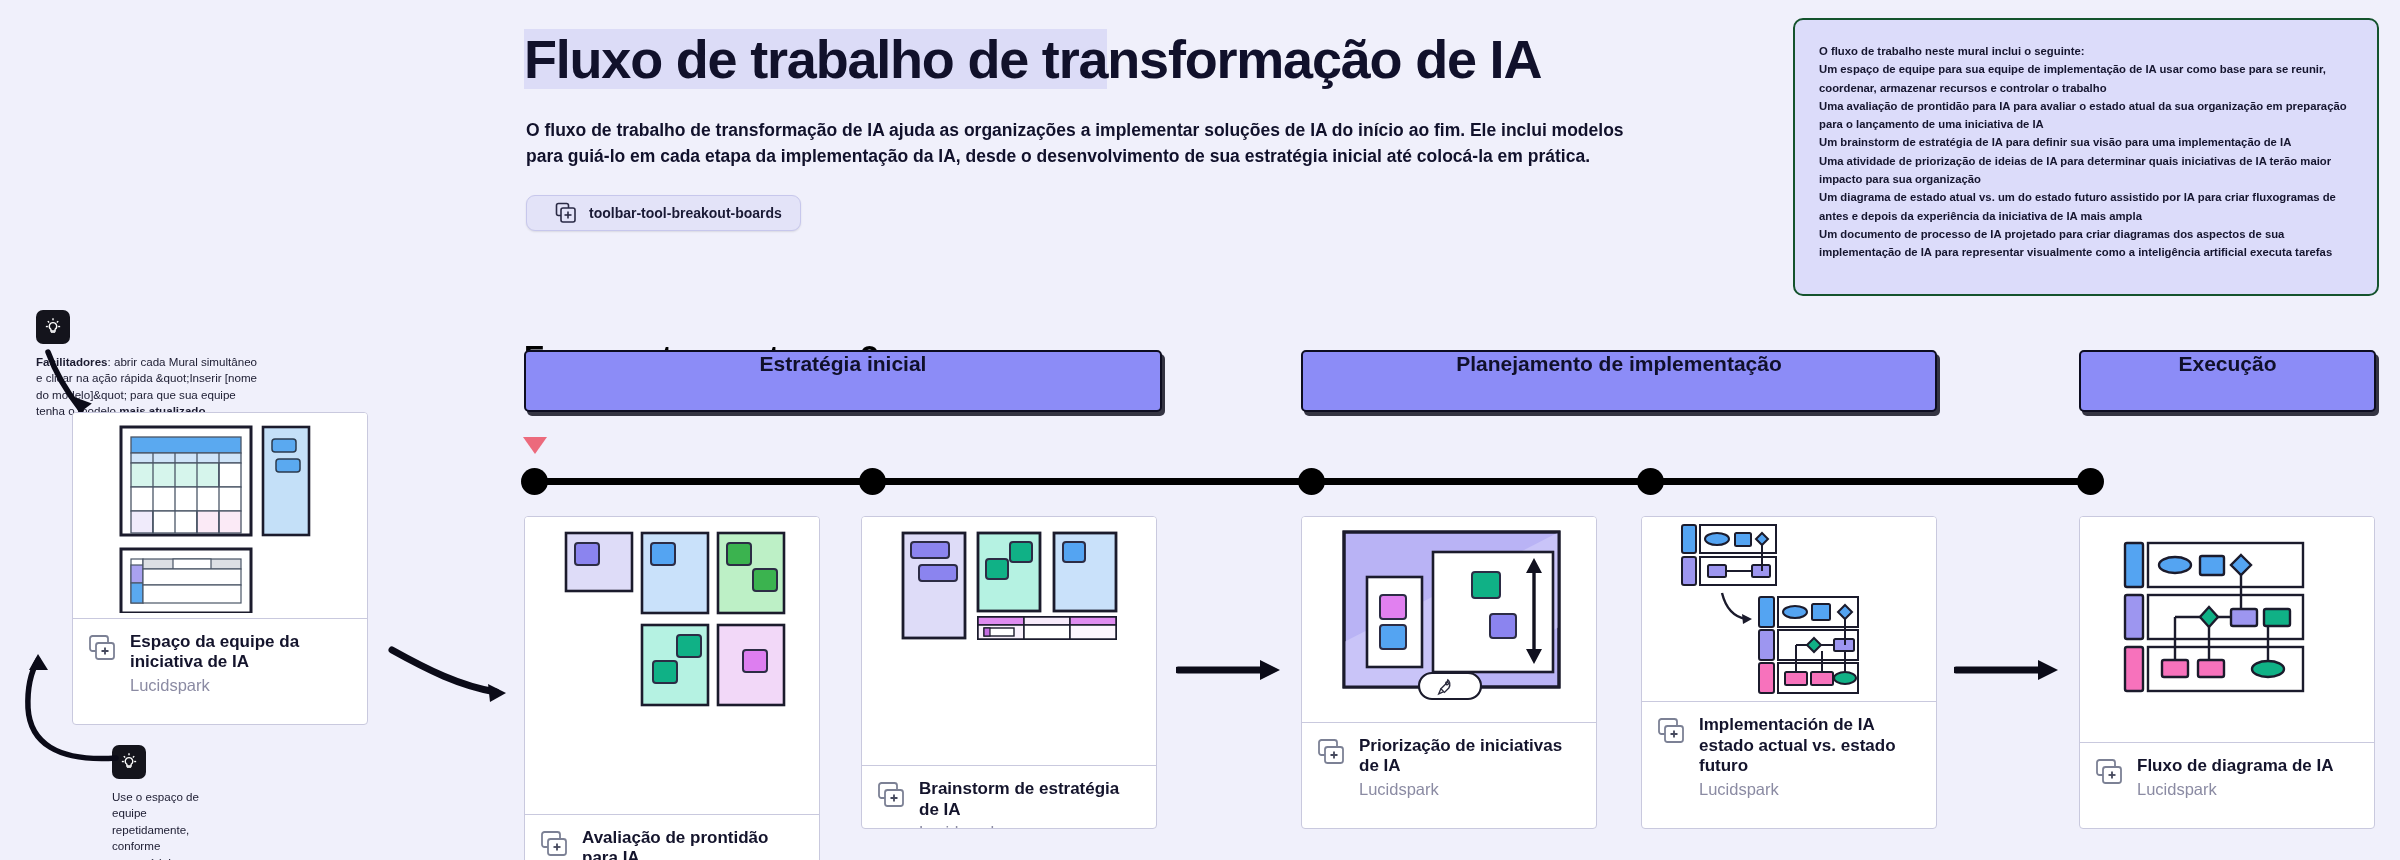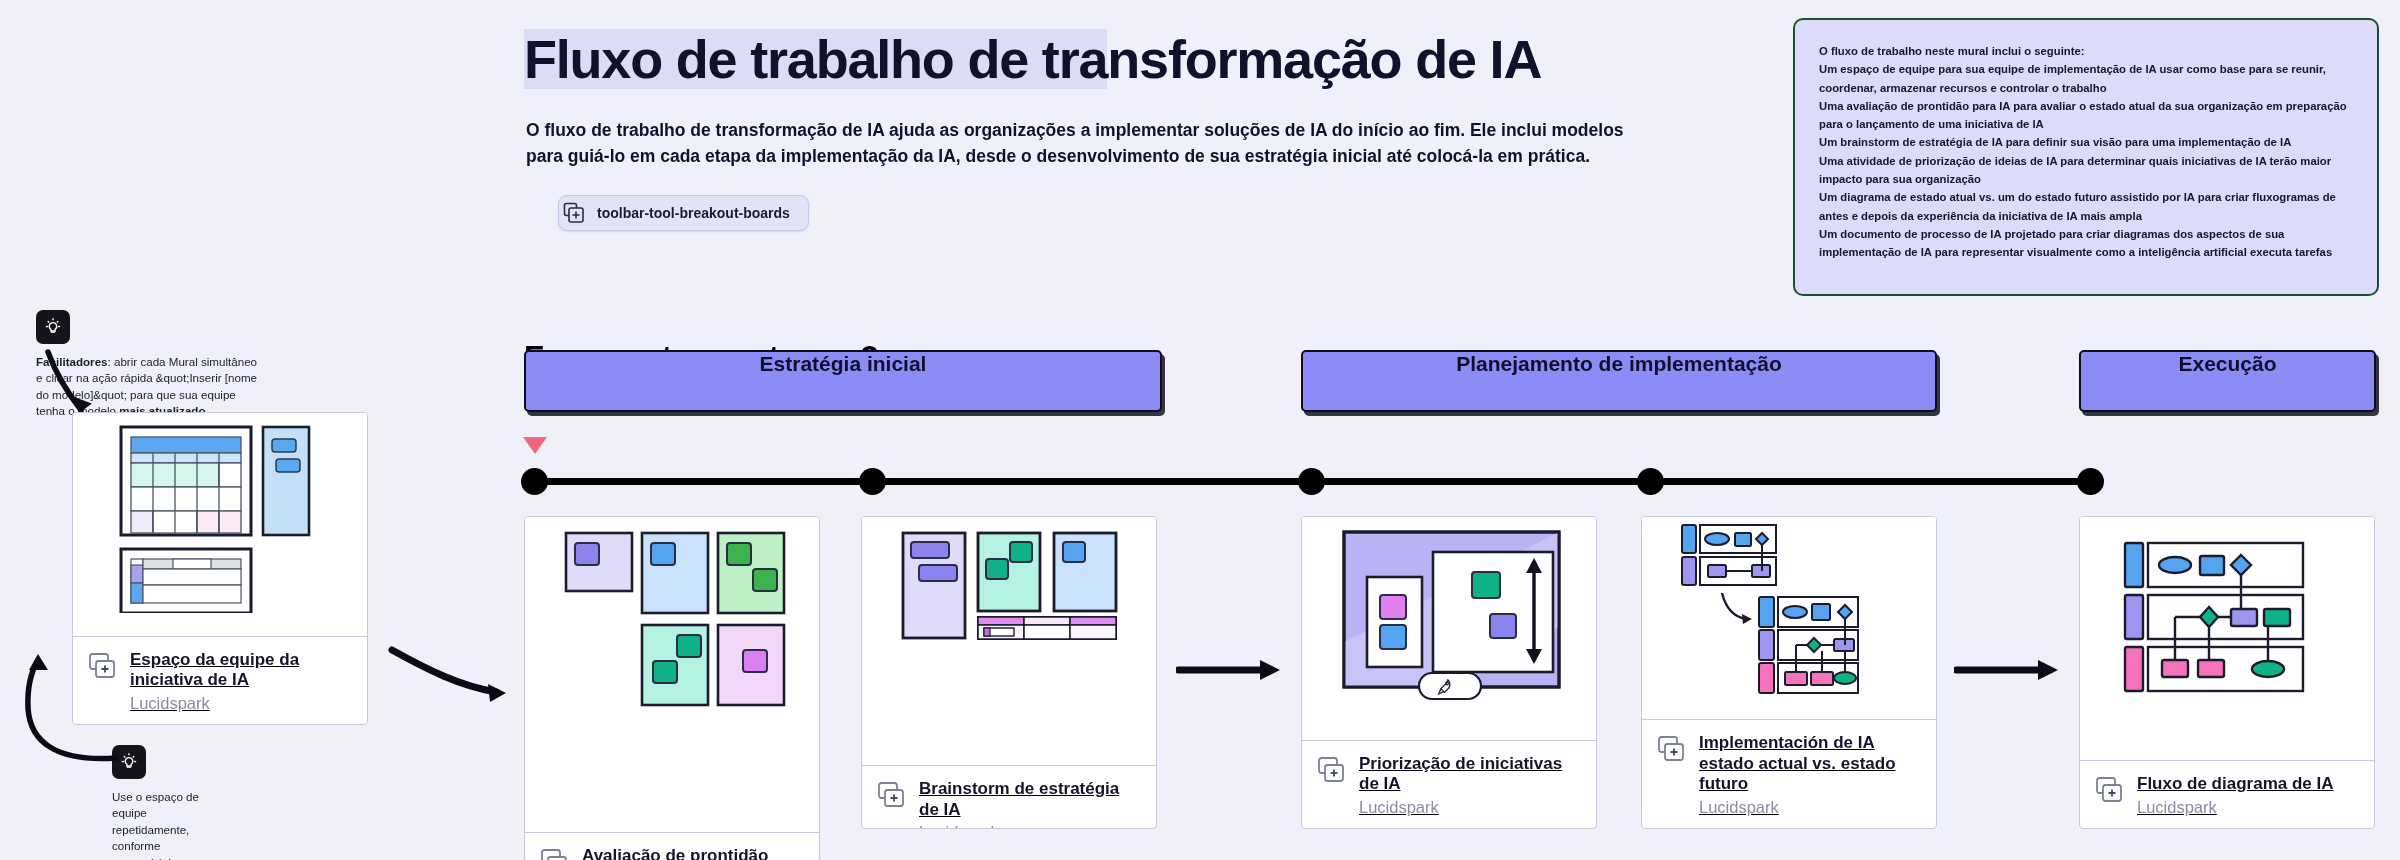--- a/index.html
+++ b/index.html
@@ -18,24 +18,23 @@
     color: #11112b; white-space: nowrap; line-height: 1.15;
   }
   .title .hl { background: #dcdcf7; }
   .subtitle {
     position: absolute; left: 526px; top: 118px; width: 1120px;
     font-size: 17.5px; font-weight: 700; color: #11112b; line-height: 1.48;
   }
   .tool-chip {
     position: absolute; left: 526px; top: 195px;
     display: flex; align-items: center; gap: 12px;
-    height: 36px; padding: 0 18px 0 4px;
+    height: 36px; padding: 0 18px 0 28px;
     background: #e3e3f8; border: 1px solid #c7c7ec; border-radius: 9px;
     box-shadow: 0 1px 2px rgba(0,0,0,.10);
-    margin-left: 32px;
   }
   .tool-chip .lbl { font-size: 14px; font-weight: 700; color: #1a1a35; white-space: nowrap; }
 
   
   .info-panel {
     position: absolute; left: 1793px; top: 18px; width: 586px; height: 278px;
     background: #dcdcfa; border: 2px solid #14532d; border-radius: 10px;
     padding: 22px 26px 0 24px;
   }
   .info-panel p {
@@ -89,22 +88,22 @@
 
   
   .card {
     position: absolute; background: #fff;
     border: 1.5px solid #c9c9de; border-radius: 4px;
     display: flex; flex-direction: column; overflow: hidden;
   }
   .card-thumb { flex: 1; position: relative; background: #fff; }
   .card-foot {
     border-top: 1.5px solid #c9c9de;
-    padding: 13px 14px 10px 16px;
-    display: flex; gap: 11px; align-items: flex-start; text-decoration: underline;
+    padding: 13px 14px 28px 16px;
+    display: flex; gap: 11px; align-items: flex-start;
   }
   .dup-icon { flex: 0 0 30px; margin-top: 3px; }
   .card-meta { min-width: 0; }
   .card-title { font-size: 17px; font-weight: 700; color: #14142c; line-height: 1.22; }
   .card-sub { font-size: 16.5px; color: #8b8ba3; margin-top: 3px; line-height: 1.2; }
 
   
   #card-teamspace   { left: 72px;   top: 412px; width: 296px; height: 313px; }
   #card-readiness   { left: 524px;  top: 516px; width: 296px; height: 405px; }
   #card-brainstorm  { left: 861px;  top: 516px; width: 296px; height: 313px; gap: 48px; }

